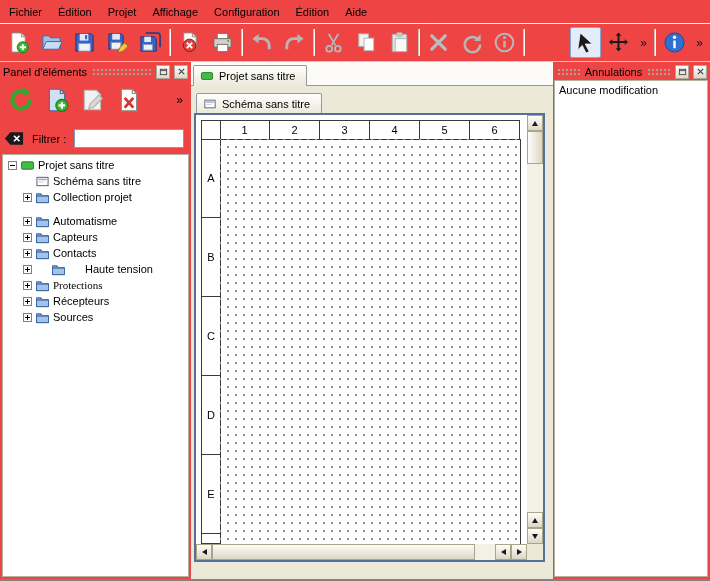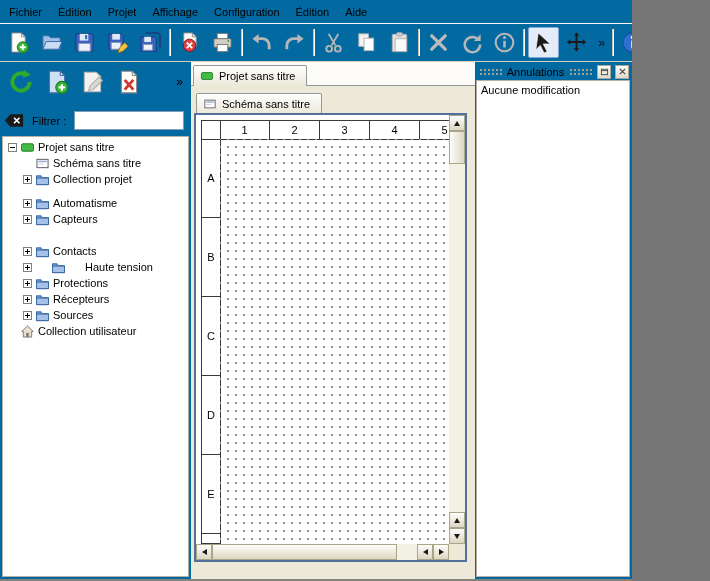--- a/index.html
+++ b/index.html
@@ -1,17 +1,17 @@
 <!DOCTYPE html>
 <html><head>
 <meta charset="utf-8">
 <style>
   *{box-sizing:border-box}
   html,body{margin:0;padding:0;background:#777}
-  .app{width:632px;height:581px;background:#0369a1;font-family:"Liberation Sans","DejaVu Sans",sans-serif;
+  .app{width:710px;height:581px;background:#ef4444;font-family:"Liberation Sans","DejaVu Sans",sans-serif;
        font-size:11px;color:#000;overflow:hidden;display:flex;flex-direction:column;border-bottom:2px solid #84827a;cursor:default}
   
   .menubar{height:23px;flex:none;display:flex;align-items:stretch;padding:1px 0 0 1px}
   .menu-item{display:flex;align-items:center;padding:0 8px}
   .menu-item::first-letter{text-decoration:underline}
   
   .toolbar{height:39px;flex:none;display:flex;align-items:center;border-top:1px solid #f7f6f1;
            border-bottom:1px solid #d4d0c4;padding:0 3px}
   .tb-group{display:flex;align-items:center;gap:2px}
   .tb-group.right{margin-left:auto}
@@ -273,20 +273,39 @@
             </svg>
           </span>
         </div>
         <div class="tb-overflow">»</div>
       </div>
     </div>
 
   <div class="content">
 
     <div class="dock left">
+      <div class="dock-title">
+        <span class="dock-title-text">Panel d'éléments</span>
+        <span class="grip"></span>
+        <span class="dock-btn">
+            <span class="ico">
+              <svg viewBox="0 0 10 10">
+                <rect x="1.5" y="2.5" width="7" height="6" fill="none" stroke="#444"></rect>
+                <path d="M1.5 4h7" stroke="#444"></path>
+              </svg>
+            </span>
+          </span>
+        <span class="dock-btn">
+            <span class="ico">
+              <svg viewBox="0 0 10 10">
+                <path d="M2 2l6 6M8 2L2 8" stroke="#444" stroke-width="1.3"></path>
+              </svg>
+            </span>
+          </span>
+      </div>
       <div class="panel-toolbar">
           <div class="panel-btn">
             <span class="ico">
               <svg viewBox="0 0 24 24">
                 <path d="M20 12a8 8 0 1 1-4.5-7.2" fill="none" stroke="#2faa2f" stroke-width="3.6"></path>
                 <path d="M14.5 0.8l6.5 4.4-7 3.2z" fill="#2faa2f"></path>
               </svg>
             </span>
           </div>
           <div class="panel-btn">
@@ -392,21 +411,21 @@
               </svg>
             </span>
             <span class="ico obj-ico">
               <svg viewBox="0 0 14 14">
                 <path d="M0.5 3h5l1.5 2h6.5v7.5H0.5z" fill="#6f9bd8" stroke="#35639f"></path>
                 <path d="M0.5 5.5h13v7H0.5z" fill="#a4c2e8" stroke="#35639f"></path>
               </svg>
             </span>
             <span>Capteurs</span>
           </div>
-          <div class="tree-row" style="padding-left: 17px; margin-top: 16px;">
+          <div class="tree-row" style="padding-left: 17px;">
             <span class="expander">
               <svg viewBox="0 0 9 9">
                 <rect x="0.5" y="0.5" width="8" height="8" fill="#fff" stroke="#808080"></rect>
                 <path d="M2 4.5h5M4.5 2v5" stroke="#000"></path>
               </svg>
             </span>
             <span class="ico obj-ico">
               <svg viewBox="0 0 14 14">
                 <path d="M0.5 3h5l1.5 2h6.5v7.5H0.5z" fill="#6f9bd8" stroke="#35639f"></path>
                 <path d="M0.5 5.5h13v7H0.5z" fill="#a4c2e8" stroke="#35639f"></path>
@@ -422,74 +441,64 @@
               </svg>
             </span>
             <span class="ico obj-ico">
               <svg viewBox="0 0 14 14">
                 <path d="M0.5 3h5l1.5 2h6.5v7.5H0.5z" fill="#6f9bd8" stroke="#35639f"></path>
                 <path d="M0.5 5.5h13v7H0.5z" fill="#a4c2e8" stroke="#35639f"></path>
               </svg>
             </span>
             <span>Haute tension</span>
           </div>
+          <div class="tree-row" style="padding-left: 17px; font-family: Liberation Serif, serif;">
+            <span class="expander">
+              <svg viewBox="0 0 9 9">
+                <rect x="0.5" y="0.5" width="8" height="8" fill="#fff" stroke="#808080"></rect>
+                <path d="M2 4.5h5M4.5 2v5" stroke="#000"></path>
+              </svg>
+            </span>
+            <span class="ico obj-ico">
+              <svg viewBox="0 0 14 14">
+                <path d="M0.5 3h5l1.5 2h6.5v7.5H0.5z" fill="#6f9bd8" stroke="#35639f"></path>
+                <path d="M0.5 5.5h13v7H0.5z" fill="#a4c2e8" stroke="#35639f"></path>
+              </svg>
+            </span>
+            <span>Protections</span>
+          </div>
           <div class="tree-row" style="padding-left: 17px;">
             <span class="expander">
               <svg viewBox="0 0 9 9">
                 <rect x="0.5" y="0.5" width="8" height="8" fill="#fff" stroke="#808080"></rect>
                 <path d="M2 4.5h5M4.5 2v5" stroke="#000"></path>
               </svg>
             </span>
             <span class="ico obj-ico">
               <svg viewBox="0 0 14 14">
                 <path d="M0.5 3h5l1.5 2h6.5v7.5H0.5z" fill="#6f9bd8" stroke="#35639f"></path>
                 <path d="M0.5 5.5h13v7H0.5z" fill="#a4c2e8" stroke="#35639f"></path>
               </svg>
             </span>
-            <span>Protections</span>
+            <span>Récepteurs</span>
           </div>
           <div class="tree-row" style="padding-left: 17px;">
             <span class="expander">
               <svg viewBox="0 0 9 9">
                 <rect x="0.5" y="0.5" width="8" height="8" fill="#fff" stroke="#808080"></rect>
                 <path d="M2 4.5h5M4.5 2v5" stroke="#000"></path>
               </svg>
             </span>
             <span class="ico obj-ico">
               <svg viewBox="0 0 14 14">
                 <path d="M0.5 3h5l1.5 2h6.5v7.5H0.5z" fill="#6f9bd8" stroke="#35639f"></path>
                 <path d="M0.5 5.5h13v7H0.5z" fill="#a4c2e8" stroke="#35639f"></path>
               </svg>
             </span>
-            <span>Récepteurs</span>
-          </div>
-          <div class="tree-row" style="padding-left: 17px;">
-            <span class="expander">
-              <svg viewBox="0 0 9 9">
-                <rect x="0.5" y="0.5" width="8" height="8" fill="#fff" stroke="#808080"></rect>
-                <path d="M2 4.5h5M4.5 2v5" stroke="#000"></path>
-              </svg>
-            </span>
-            <span class="ico obj-ico">
-              <svg viewBox="0 0 14 14">
-                <path d="M0.5 3h5l1.5 2h6.5v7.5H0.5z" fill="#6f9bd8" stroke="#35639f"></path>
-                <path d="M0.5 5.5h13v7H0.5z" fill="#a4c2e8" stroke="#35639f"></path>
-              </svg>
-            </span>
             <span>Sources</span>
-          </div>
-          <div class="tree-row" style="padding-left: 2px;">
-            <span class="expander"></span>
-            <span class="ico obj-ico">
-              <svg viewBox="0 0 14 14">
-                <path d="M7 1L0.8 7h1.7v6h9V7h1.7z" fill="#e8e0d0" stroke="#777"></path>
-                <rect x="5.6" y="8.5" width="2.8" height="4.5" fill="#8a7a66"></rect>
-              </svg>
-            </span>
-            <span>Collection utilisateur</span>
           </div>
         </div>
     </div>
 
     <div class="center">
       <div class="project-tabbar">
         <div class="tab">
           <span class="ico obj-ico">
               <svg viewBox="0 0 14 14">
                 <rect x="0.5" y="3" width="13" height="8" rx="1.5" fill="#44bb44" stroke="#1e7a1e"></rect>

